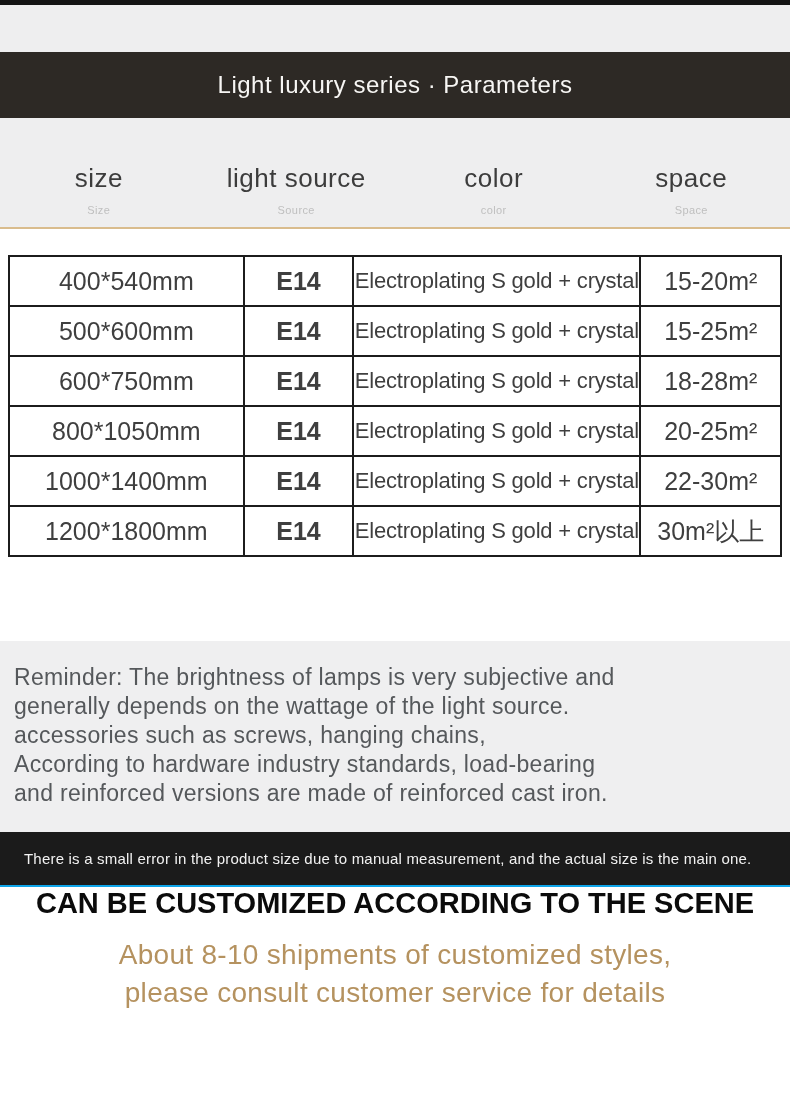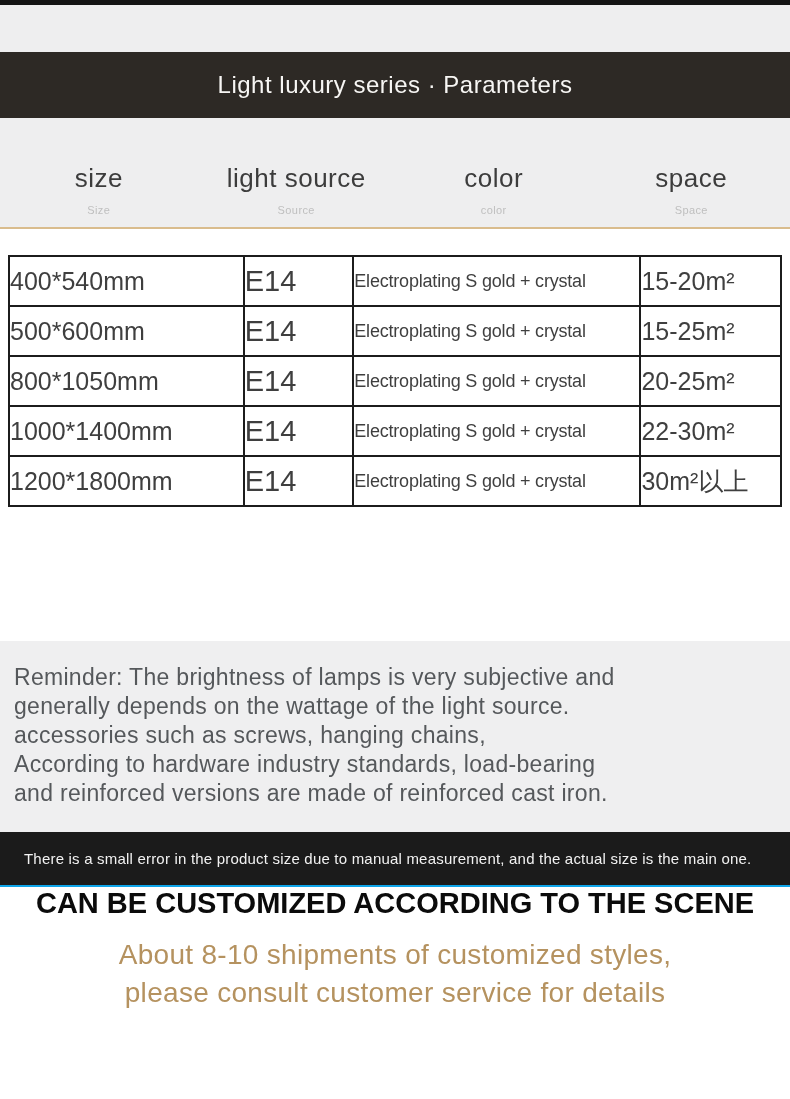--- a/index.html
+++ b/index.html
@@ -58,28 +58,28 @@
     padding: 26px 8px 0 8px;
   }
   table.spec-table {
     width: 100%;
     border-collapse: collapse;
     table-layout: fixed;
   }
   table.spec-table td {
     border: 2px solid #1c1c1c;
     height: 50px;
-    text-align: left;
+    text-align: center;
     vertical-align: middle;
     color: #3f3f3f;
     background: #ffffff;
   }
   td.cell-size   { width: 30.4%; font-size: 25px; font-weight: 300; }
-  td.cell-source { width: 14.2%; font-size: 29px; font-weight: 400; border-radius: 16px; }
-  td.cell-color  { width: 37.2%; font-size: 18px; font-weight: 300; color: #4a4a4a; letter-spacing: -0.2px; white-space: nowrap; overflow: hidden; }
+  td.cell-source { width: 14.2%; font-size: 25px; font-weight: 700; border-radius: 16px; }
+  td.cell-color  { width: 37.2%; font-size: 22px; font-weight: 300; color: #4a4a4a; letter-spacing: -0.2px; white-space: nowrap; overflow: hidden; }
   td.cell-space  { width: 18.2%; font-size: 25px; font-weight: 300; white-space: nowrap; }
 
   .reminder-section {
     height: 191px;
     background: #efeff0;
     padding: 22px 14px 0 14px;
   }
   .reminder-line {
     font-size: 23px;
     font-weight: 300;
@@ -165,20 +165,26 @@
         <td class="cell-color">Electroplating S gold + crystal</td>
         <td class="cell-space">15-20m²</td>
       </tr>
       <tr>
         <td class="cell-size">500*600mm</td>
         <td class="cell-source">E14</td>
         <td class="cell-color">Electroplating S gold + crystal</td>
         <td class="cell-space">15-25m²</td>
       </tr>
       <tr>
+        <td class="cell-size">600*750mm</td>
+        <td class="cell-source">E14</td>
+        <td class="cell-color">Electroplating S gold + crystal</td>
+        <td class="cell-space">18-28m²</td>
+      </tr>
+      <tr>
         <td class="cell-size">800*1050mm</td>
         <td class="cell-source">E14</td>
         <td class="cell-color">Electroplating S gold + crystal</td>
         <td class="cell-space">20-25m²</td>
       </tr>
       <tr>
         <td class="cell-size">1000*1400mm</td>
         <td class="cell-source">E14</td>
         <td class="cell-color">Electroplating S gold + crystal</td>
         <td class="cell-space">22-30m²</td>

